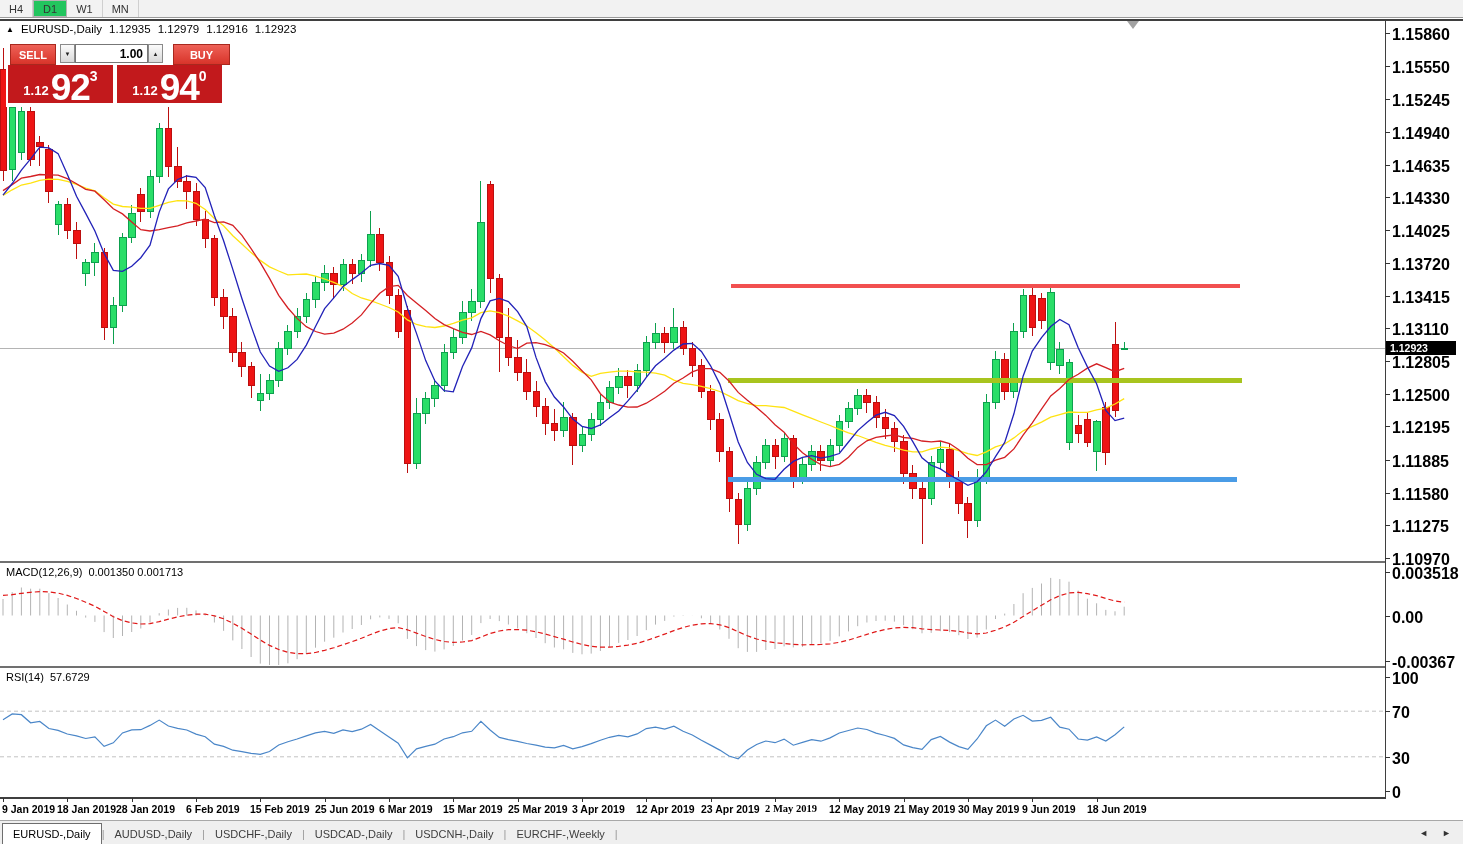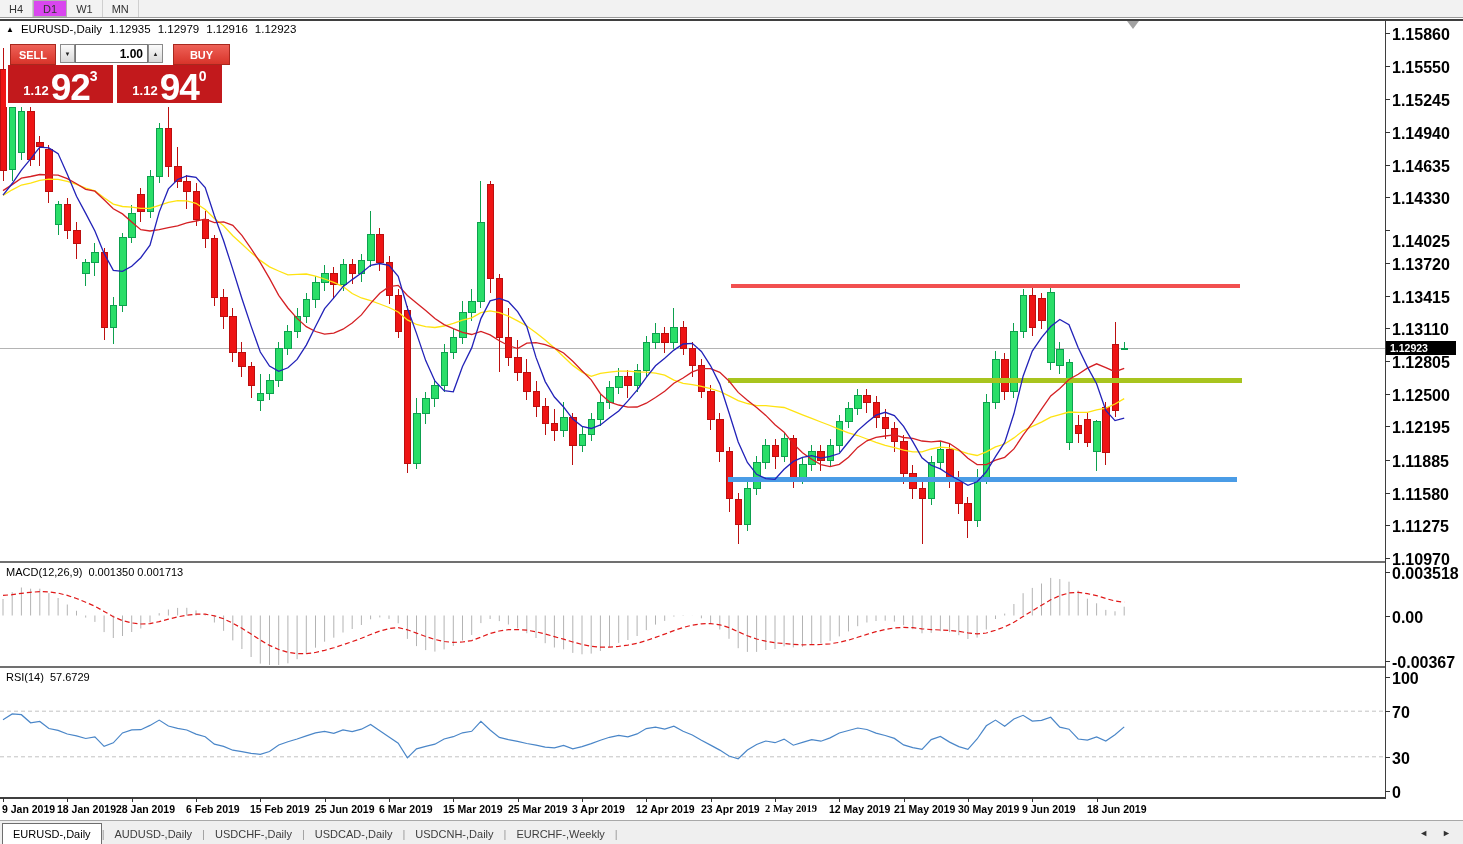--- a/index.html
+++ b/index.html
@@ -3,21 +3,21 @@
 <meta charset="utf-8">
 <style>
   html,body{margin:0;padding:0;background:#ffffff;font-family:"Liberation Sans",sans-serif;}
   #app{position:relative;width:1463px;height:844px;overflow:hidden;background:#fff;}
   svg{position:absolute;left:0;top:0;}
 
   
   #tfbar{position:absolute;left:0;top:0;width:100%;height:17px;background:#f2f2f2;
          border-bottom:1px solid #9a9a9a;display:flex;align-items:stretch;font-size:11px;color:#333;z-index:6;}
   .tf{padding:0 9px;display:flex;align-items:center;border-right:1px solid #cfcfcf;cursor:default;}
-  .tf.act{background:#d946ef;border:1px solid #b3b3b3;}
+  .tf.act{background:#22c55e;border:1px solid #b3b3b3;}
 
   
   #frame-top{position:absolute;left:0;top:19px;width:1463px;height:2px;background:#3f3f3f;z-index:2;}
   .sep{position:absolute;left:0;width:1386px;height:2px;background:#707070;z-index:2;}
   #axis-v{position:absolute;left:1385px;top:20px;width:1px;height:778px;background:#3f3f3f;z-index:2;}
   #frame-bottom{position:absolute;left:0;top:797px;width:1386px;height:2px;background:#3f3f3f;z-index:2;}
 
   
   #title{position:absolute;left:6px;top:23px;font-size:11.5px;color:#000;display:flex;gap:7px;align-items:center;z-index:5;}
   #title .tri{font-size:8px;}
@@ -530,21 +530,21 @@
       <div class="axlab" style="top: 59.2822px;">1.15550</div>
       <div class="axtick" style="top: 66px;"></div>
       <div class="axlab" style="top: 92.0276px;">1.15245</div>
       <div class="axtick" style="top: 99px;"></div>
       <div class="axlab" style="top: 124.773px;">1.14940</div>
       <div class="axtick" style="top: 132px;"></div>
       <div class="axlab" style="top: 157.518px;">1.14635</div>
       <div class="axtick" style="top: 165px;"></div>
       <div class="axlab" style="top: 190.264px;">1.14330</div>
       <div class="axtick" style="top: 197px;"></div>
-      <div class="axlab" style="top: 223.009px; margin-top: 10px;">1.14025</div>
+      <div class="axlab" style="top: 223.009px;">1.14025</div>
       <div class="axtick" style="top: 230px;"></div>
       <div class="axlab" style="top: 255.755px;">1.13720</div>
       <div class="axtick" style="top: 263px;"></div>
       <div class="axlab" style="top: 288.5px;">1.13415</div>
       <div class="axtick" style="top: 296px;"></div>
       <div class="axlab" style="top: 321.245px;">1.13110</div>
       <div class="axtick" style="top: 328px;"></div>
       <div class="axlab" style="top: 353.991px;">1.12805</div>
       <div class="axtick" style="top: 361px;"></div>
       <div class="axlab" style="top: 386.736px;">1.12500</div>

